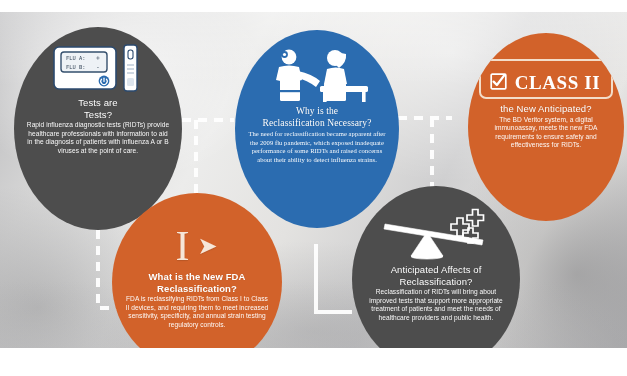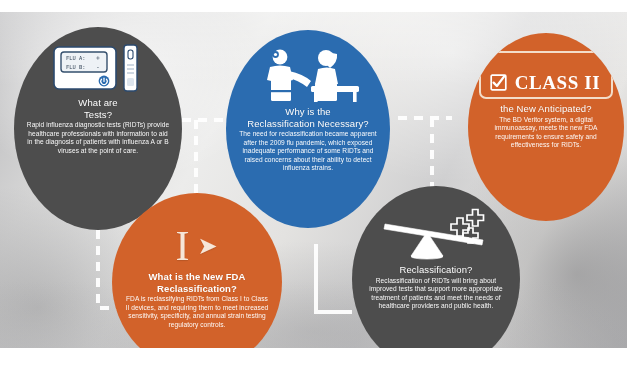--- a/index.html
+++ b/index.html
@@ -80,21 +80,21 @@
     letter-spacing: 0.04px;
     opacity: 0.97;
   }
 
   .gray  { background: #4d4d4d; }
   .blue  { background: #2b6cb0; }
   .orange{ background: #d2622a; }
 
   
   #node-ridts            { left: 14px;  top: 27px;  width: 168px; height: 203px; padding-top: 14px; }
-  #node-why              { left: 226px; top: 30px;  width: 164px; height: 198px; padding-top: 14px; }
+  #node-why              { left: 235px; top: 30px;  width: 164px; height: 198px; padding-top: 14px; font-family: Liberation Serif, serif; }
   #node-which            { left: 468px; top: 33px;  width: 156px; height: 188px; padding-top: 16px; }
   #node-newfda           { left: 112px; top: 193px; width: 170px; height: 178px; padding-top: 12px; }
   #node-affects          { left: 352px; top: 186px; width: 168px; height: 186px; padding-top: 12px; }
 
   #node-ridts  .icon-slot { height: 52px; }
   #node-why    .icon-slot { height: 60px; }
   #node-which  .icon-slot { height: 50px; }
   #node-newfda .icon-slot { height: 62px; }
   #node-affects.node .icon-slot { height: 62px; }
 
@@ -115,23 +115,23 @@
     align-items: center;
     gap: 7px;
     text-shadow: 0 1px 1px rgba(0,0,0,0.12);
   }
   .roman .arrow { font-size: 24px; line-height: 24px; }
 
   
   .class-badge {
     border: 2px solid #f3ddc9;
     border-radius: 7px;
-    padding: 20px 11px 5px 9px;
-    display: flex;
-    align-items: center;
+    padding: 12px 11px 5px 9px;
+    display: flex;
+    align-items: flex-start;
     gap: 8px;
   }
   .class-badge .cb-text {
     font-family: "Liberation Serif", serif;
     font-weight: bold;
     font-size: 19px;
     line-height: 19px;
     letter-spacing: 0.6px;
     color: #ffffff;
   }
@@ -177,21 +177,21 @@
 
         <rect x="74" y="2" width="13" height="46" rx="3" fill="#ffffff" stroke="#2b4a6f" stroke-width="1.4"></rect>
         <rect x="78" y="7" width="5" height="9" rx="2.2" fill="none" stroke="#2b4a6f" stroke-width="1.1"></rect>
         <line x1="77" y1="22" x2="84" y2="22" stroke="#9fb2c6" stroke-width="1.2"></line>
         <line x1="77" y1="26" x2="84" y2="26" stroke="#9fb2c6" stroke-width="1.2"></line>
         <line x1="77" y1="30" x2="84" y2="30" stroke="#9fb2c6" stroke-width="1.2"></line>
         <rect x="77" y="35" width="7" height="8" rx="1.5" fill="#dde5ee"></rect>
       </svg>
     </div>
     <div class="title">
-      <div>What are</div>
+      <div>Tests are</div>
       <div>Tests?</div>
     </div>
     <div class="body">Rapid influenza diagnostic tests (RIDTs) provide healthcare professionals with information to aid in the diagnosis of patients with influenza A or B viruses at the point of care.</div>
   </div>
 
   <div class="node blue" id="node-why">
     <div class="icon-slot">
       <svg width="108" height="58" viewBox="0 0 108 58">
         <g fill="#ffffff">
 
@@ -265,20 +265,21 @@
         </g>
 
         <g fill="none" stroke="#ffffff" stroke-width="1.7">
           <path d="M74 24 h6 v-6 h6 v6 h6 v6 h-6 v6 h-6 v-6 h-6 z"></path>
           <path d="M90 15 h5.5 v-5.5 h5.5 V15 h5.5 v5.5 h-5.5 V26 h-5.5 v-5.5 H90 z"></path>
           <path d="M86 33 h5 v-5 h5 v5 h5 v5 h-5 v5 h-5 v-5 h-5 z"></path>
         </g>
       </svg>
     </div>
     <div class="title">
+      <div>Anticipated Affects of</div>
       <div>Reclassification?</div>
     </div>
     <div class="body">Reclassification of RIDTs will bring about improved tests that support more appropriate treatment of patients and meet the needs of healthcare providers and public health.</div>
   </div>
 
   <div class="band band-top"></div>
   <div class="band band-bottom"></div>
 
 </div>
 

